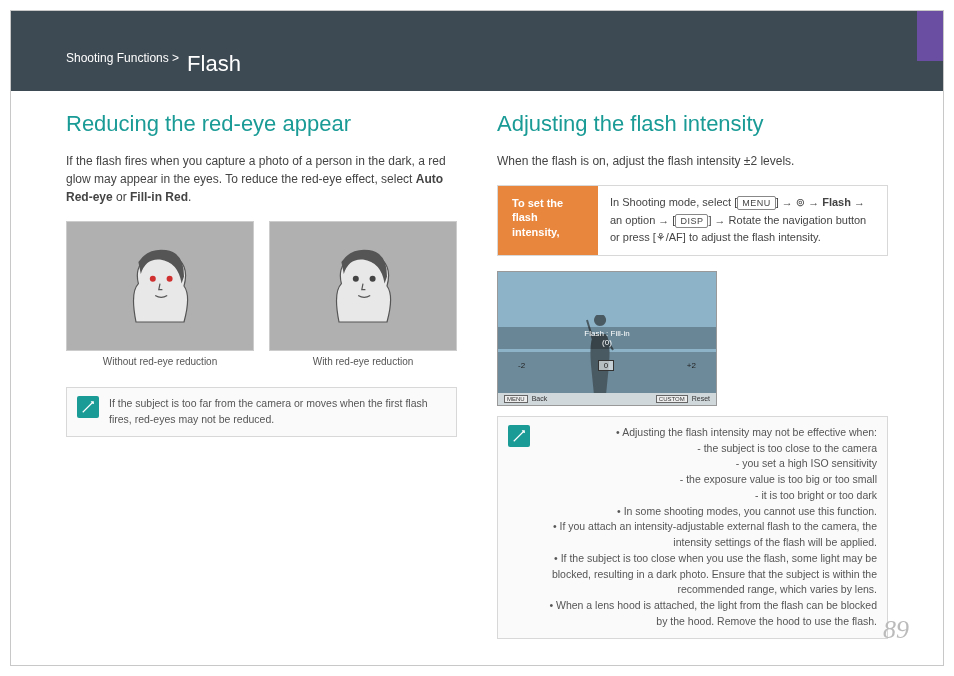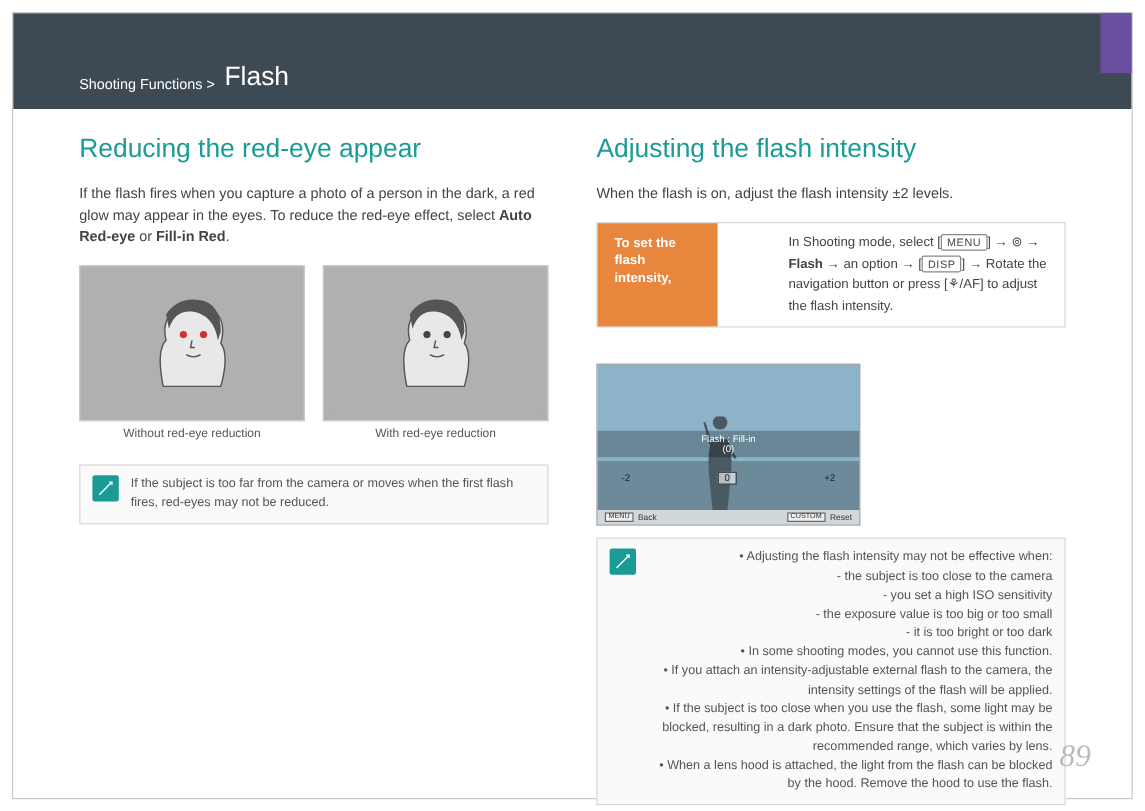--- a/index.html
+++ b/index.html
@@ -26,21 +26,21 @@
     height: 50px;
     background: #6a4ea1;
   }
   .header {
     position: absolute;
     top: 40px;
     left: 55px;
     color: #fff;
     font-size: 12px;
     display: flex;
-    align-items: flex-end;
+    align-items: flex-start;
     gap: 8px;
   }
   .header .section { font-size: 22px; font-weight: 300; }
   .content {
     position: absolute;
     top: 100px;
     left: 55px;
     right: 55px;
     bottom: 30px;
     display: flex;
@@ -107,22 +107,21 @@
     border-radius: 2px;
     flex-shrink: 0;
     display: flex;
     align-items: center;
     justify-content: center;
     color: #fff;
   }
   .instruct {
     display: flex;
     border: 1px solid #d8d8d8;
-    margin-bottom: 30px;
-    gap: 47px;
+    margin-bottom: 15px;
   }
   .instruct .label {
     background: #e8863d;
     color: #fff;
     padding: 10px 14px;
     font-size: 11px;
     font-weight: 600;
     width: 100px;
     line-height: 1.3;
   }

